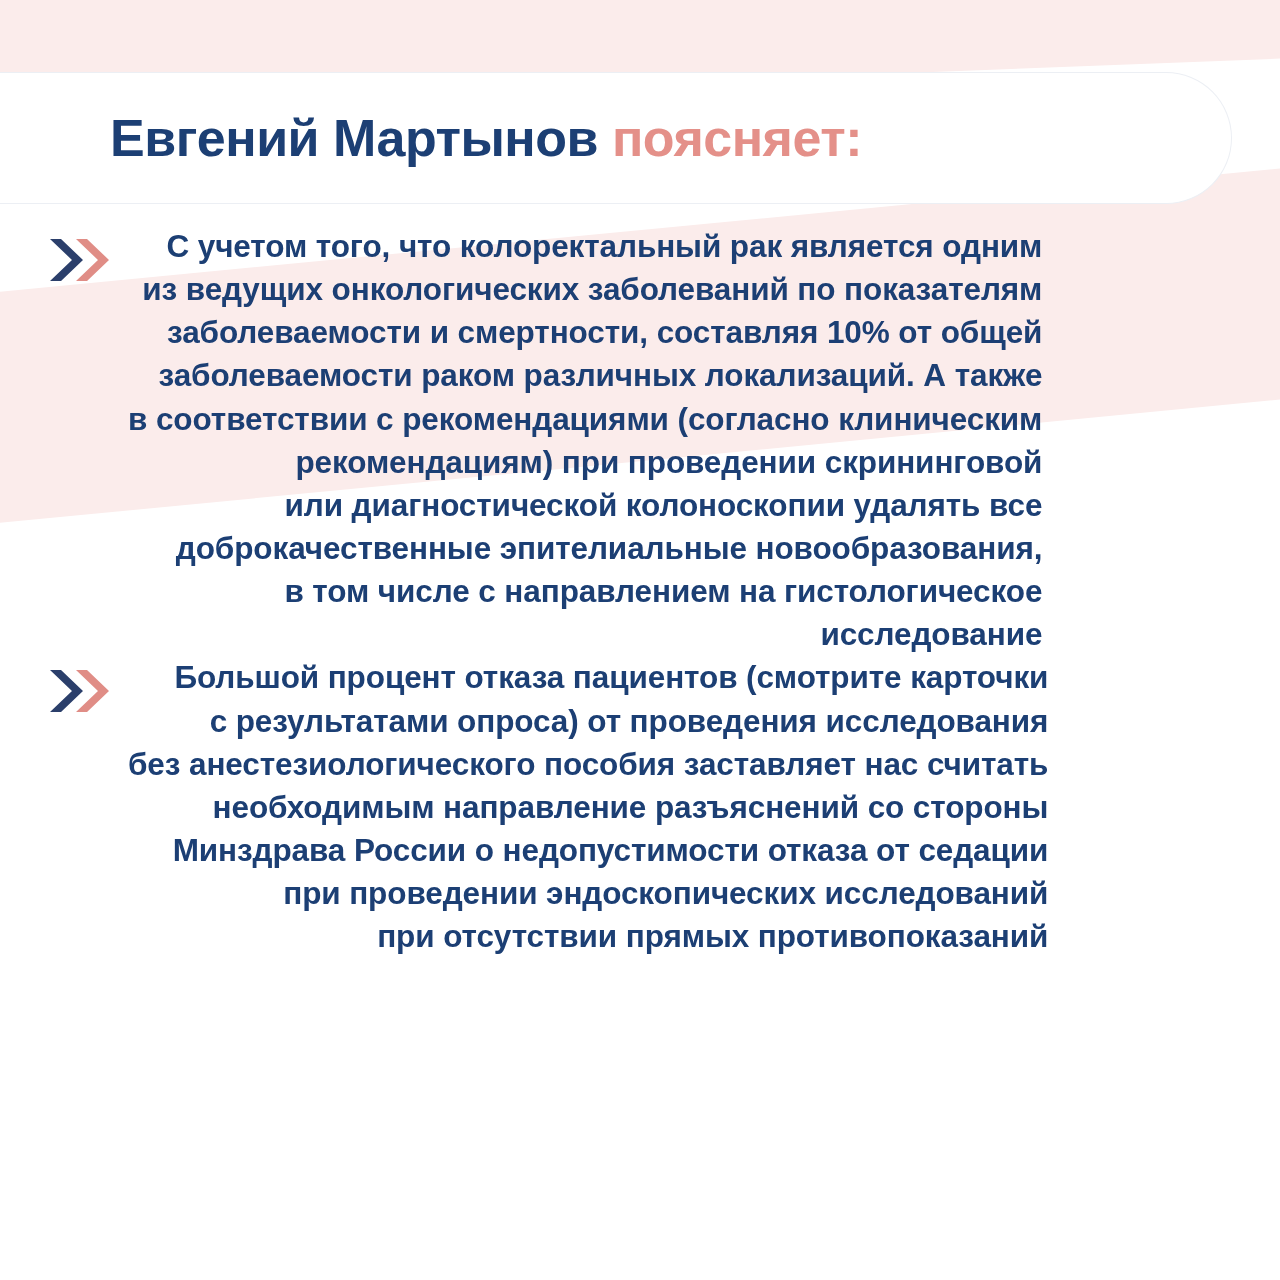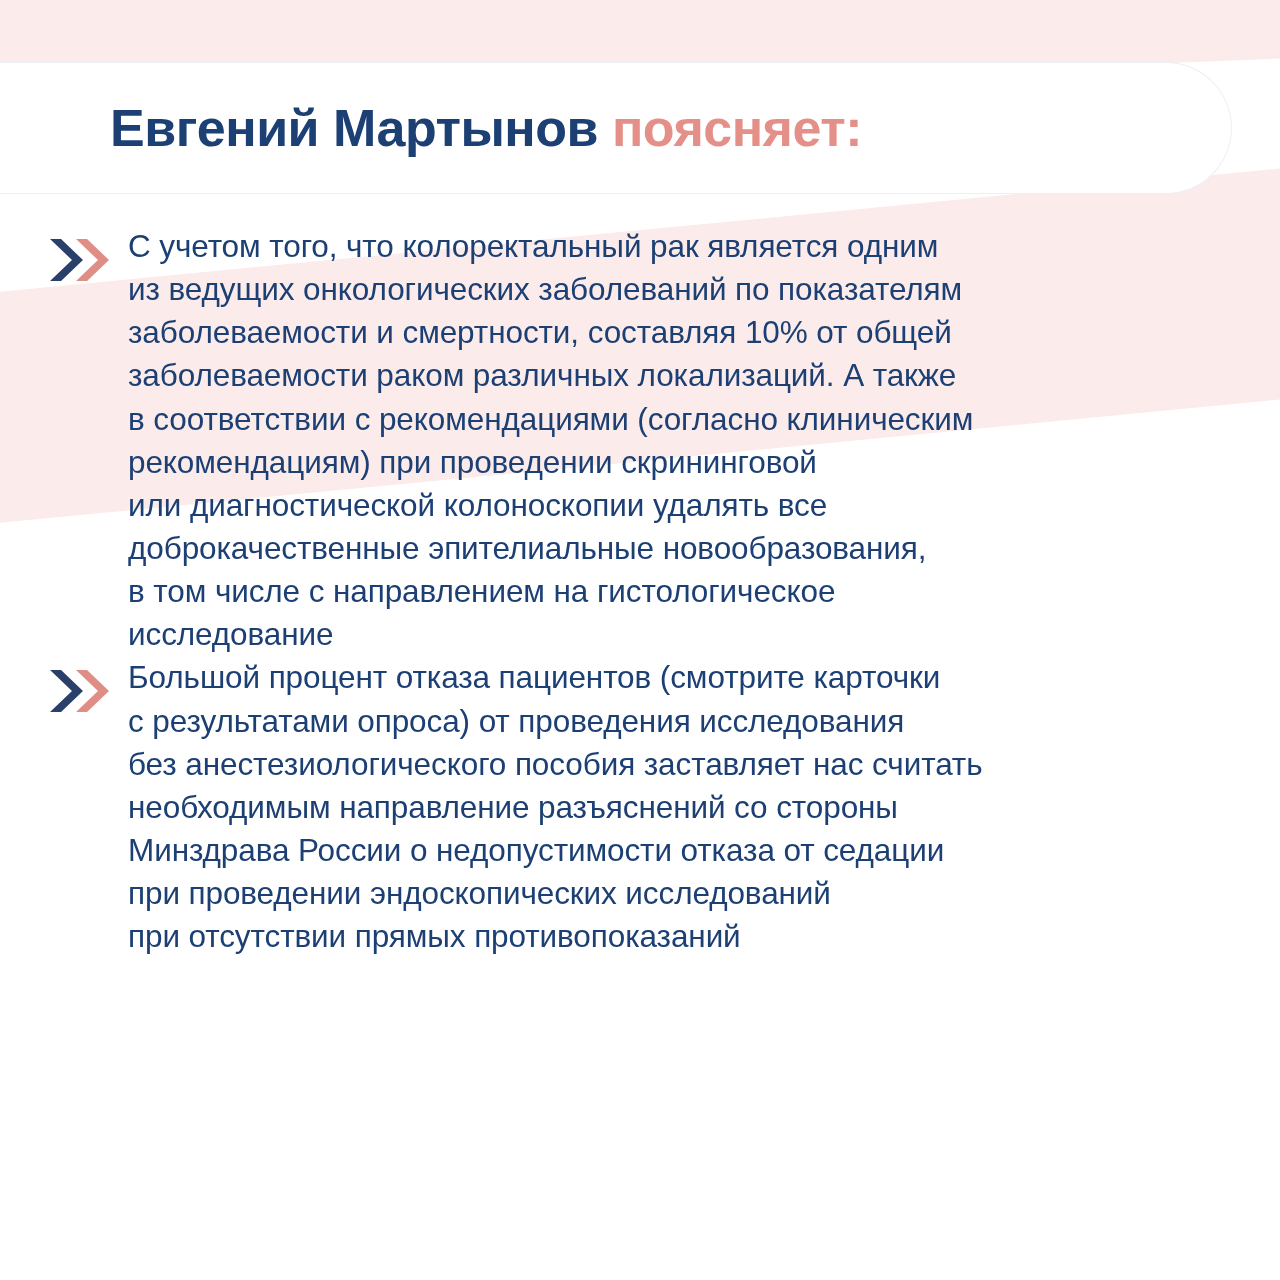--- a/index.html
+++ b/index.html
@@ -41,21 +41,21 @@
     width: 1460px;
     height: 230px;
     transform: rotate(-5.5deg);
     transform-origin: left center;
   }
 
   
   .header-card {
     position: absolute;
     left: 0;
-    top: 62px;
+    top: 72px;
     width: 1232px;
     height: 132px;
     background: #ffffff;
     border-top-right-radius: 66px;
     border-bottom-right-radius: 66px;
     border: 1px solid #eceff4;
     border-left: none;
     box-sizing: border-box;
     display: flex;
     align-items: center;
@@ -92,26 +92,27 @@
     flex: 0 0 auto;
     width: 66px;
     height: 46px;
     margin-top: 12px;
     position: relative;
   }
   .chev svg { display: block; }
 
   .bullet-text {
     font-size: 31.5px;
-    font-weight: normal;
+    font-weight: bold;
     line-height: 1.37;
     color: #1c3f74;
     letter-spacing: -0.1px;
     white-space: pre-line;
     margin-left: 14px;
+    text-align: right;
   }
 </style>
 </head>
 <body>
 
 <div class="bg-layer">
   <div class="band band-top"></div>
   <div class="band band-mid"></div>
 </div>
 

